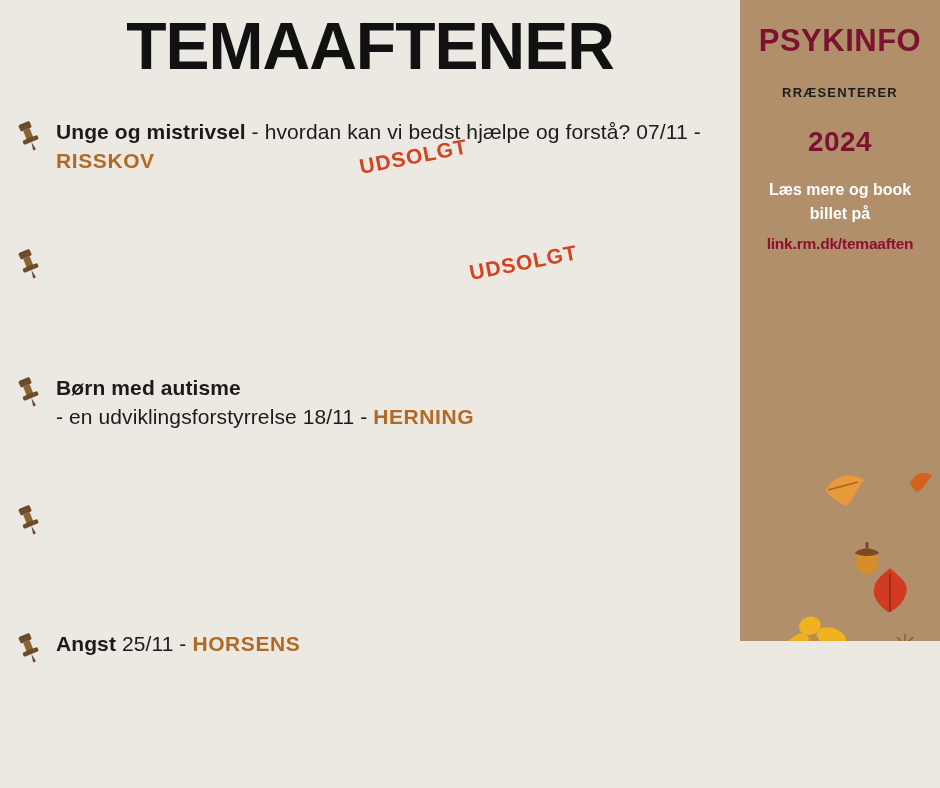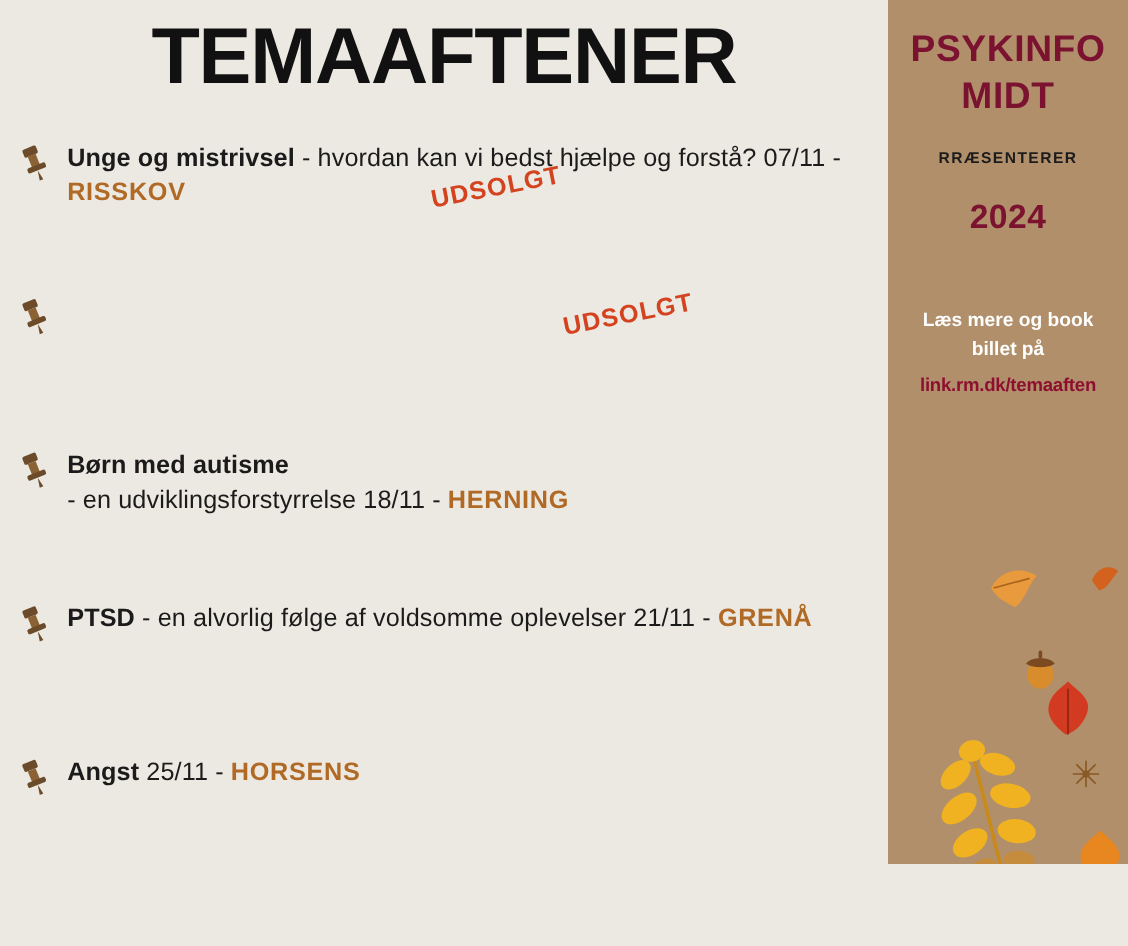--- a/index.html
+++ b/index.html
@@ -83,21 +83,21 @@
     transform-origin: left bottom;
     white-space: nowrap;
   }
   .e1 .sold-out { left: 350px; top: 38px; }
   .e2 .sold-out { left: 460px; top: 16px; }
 
   
   .right {
     position: relative;
     width: 200px;
-    height: 720px;
+    height: 641px;
     background: #b08f6a;
     text-align: center;
     box-sizing: border-box;
     padding-top: 22px;
     overflow: hidden;
   }
   .brand {
     font-weight: bold;
     font-size: 31px;
     line-height: 1.25;
@@ -113,21 +113,21 @@
   }
   .month {
     margin-top: 24px;
     font-weight: bold;
     font-size: 28px;
     line-height: 1.28;
     color: #7a1230;
     letter-spacing: 0.4px;
   }
   .book {
-    margin-top: 58px;
+    margin-top: 18px;
     font-size: 16px;
     line-height: 1.5;
     color: #ffffff;
     font-weight: bold;
     padding: 0 8px;
   }
   .booklink {
     display: block;
     margin-top: 6px;
     font-size: 15.5px;
@@ -200,23 +200,20 @@
         <span class="pin">
           <svg width="34" height="34" viewBox="0 0 34 34">
             <g transform="rotate(-22 17 17)">
               <rect x="11" y="3" width="12" height="7" rx="1.5" fill="#6b4b2a"></rect>
               <rect x="13.5" y="10" width="7" height="10" fill="#8a6233"></rect>
               <rect x="9" y="19" width="16" height="4.5" rx="1.5" fill="#6b4b2a"></rect>
               <polygon points="17,23.5 18.6,32 15.4,32" fill="#6b4b2a"></polygon>
             </g>
           </svg>
         </span>
-        <div class="line">
-          <span class="bold">PTSD</span><span> - en alvorlig følge af voldsomme oplevelser 21/11 - </span><span class="city">GRENÅ</span>
-        </div>
       </div>
 
       <div class="event e5">
         <span class="pin">
           <svg width="34" height="34" viewBox="0 0 34 34">
             <g transform="rotate(-22 17 17)">
               <rect x="11" y="3" width="12" height="7" rx="1.5" fill="#6b4b2a"></rect>
               <rect x="13.5" y="10" width="7" height="10" fill="#8a6233"></rect>
               <rect x="9" y="19" width="16" height="4.5" rx="1.5" fill="#6b4b2a"></rect>
               <polygon points="17,23.5 18.6,32 15.4,32" fill="#6b4b2a"></polygon>
@@ -227,21 +224,20 @@
           <span class="bold">Angst</span><span> 25/11 - </span><span class="city">HORSENS</span>
         </div>
       </div>
 
     </div>
   </div>
 
   <div class="right">
     <div class="brand">
       <div>PSYKINFO</div>
-      <div>MIDT</div>
     </div>
 
     <div class="presents">RRÆSENTERER</div>
 
     <div class="month">
       <div>2024</div>
     </div>
 
     <div class="book">
       <span>Læs mere og book billet på</span>

